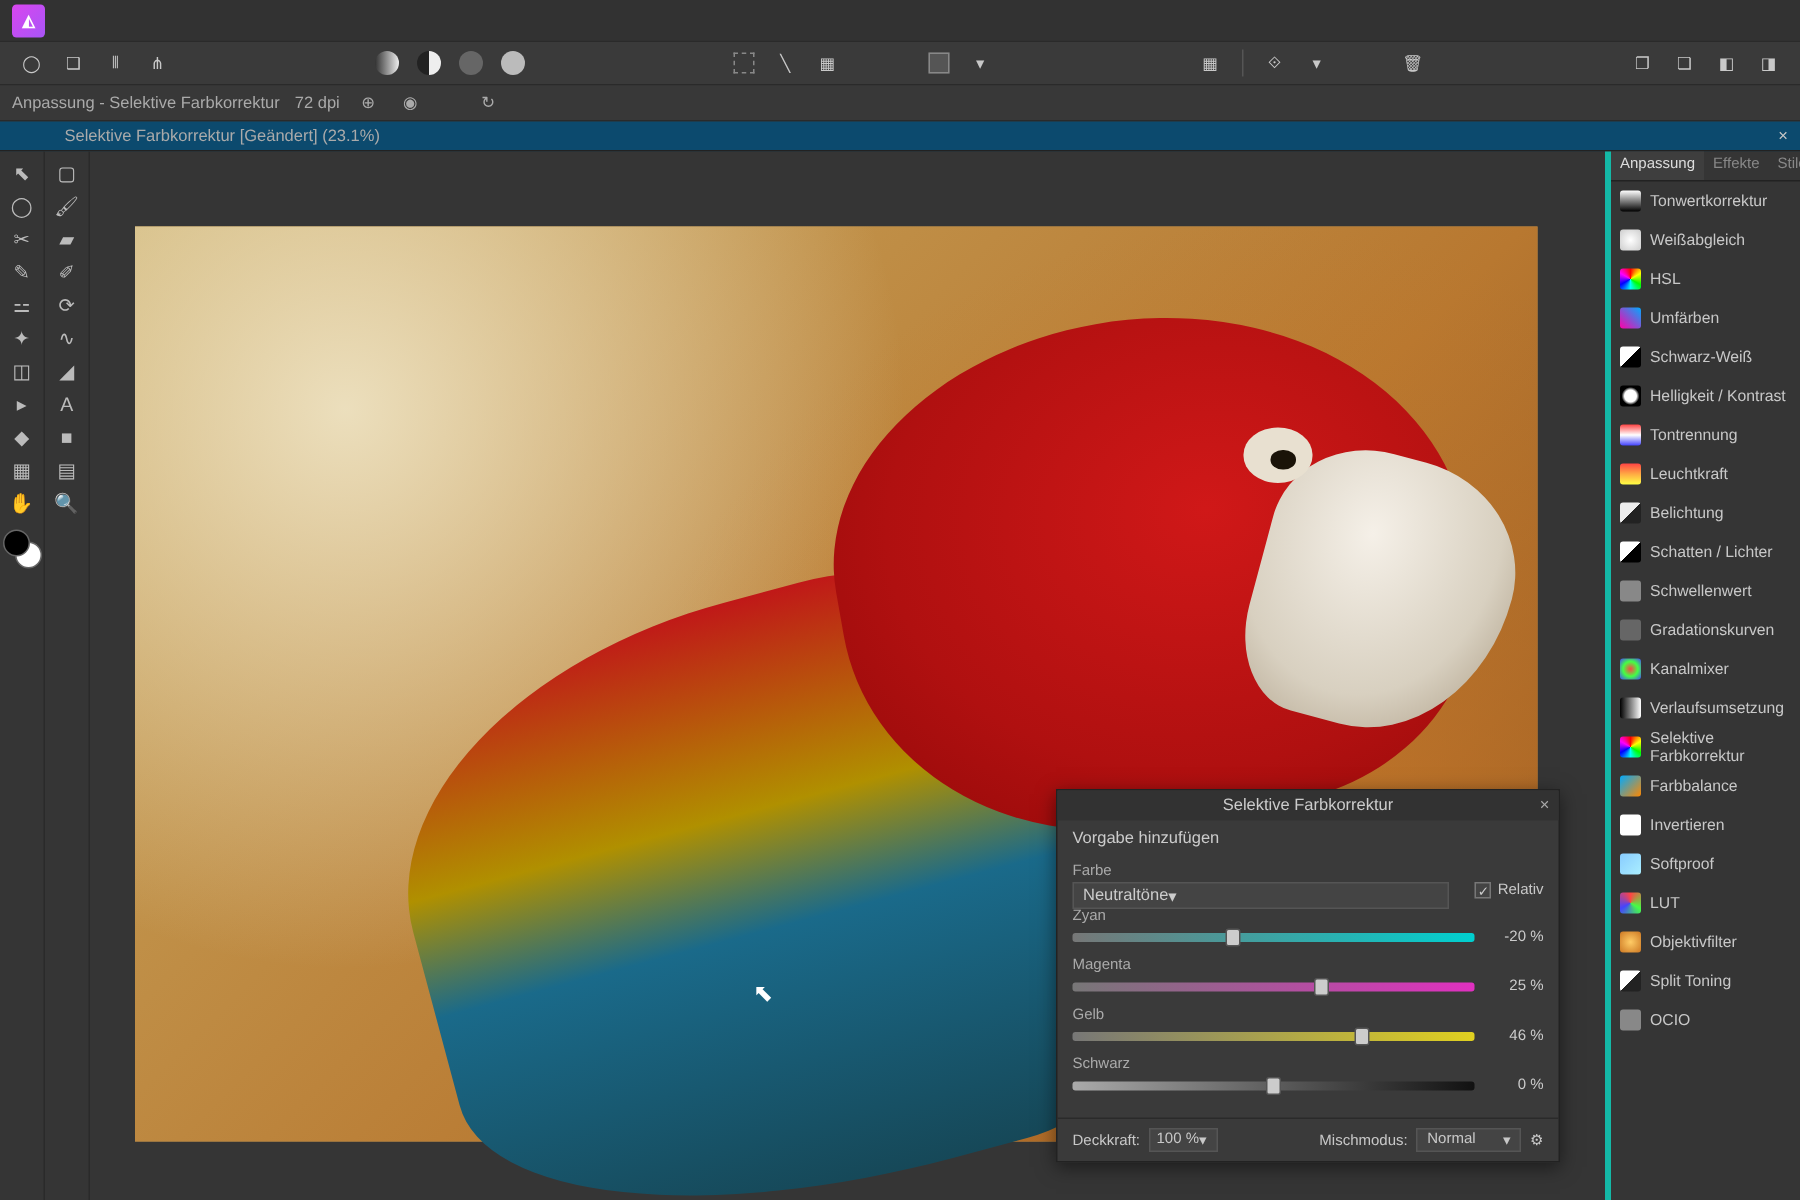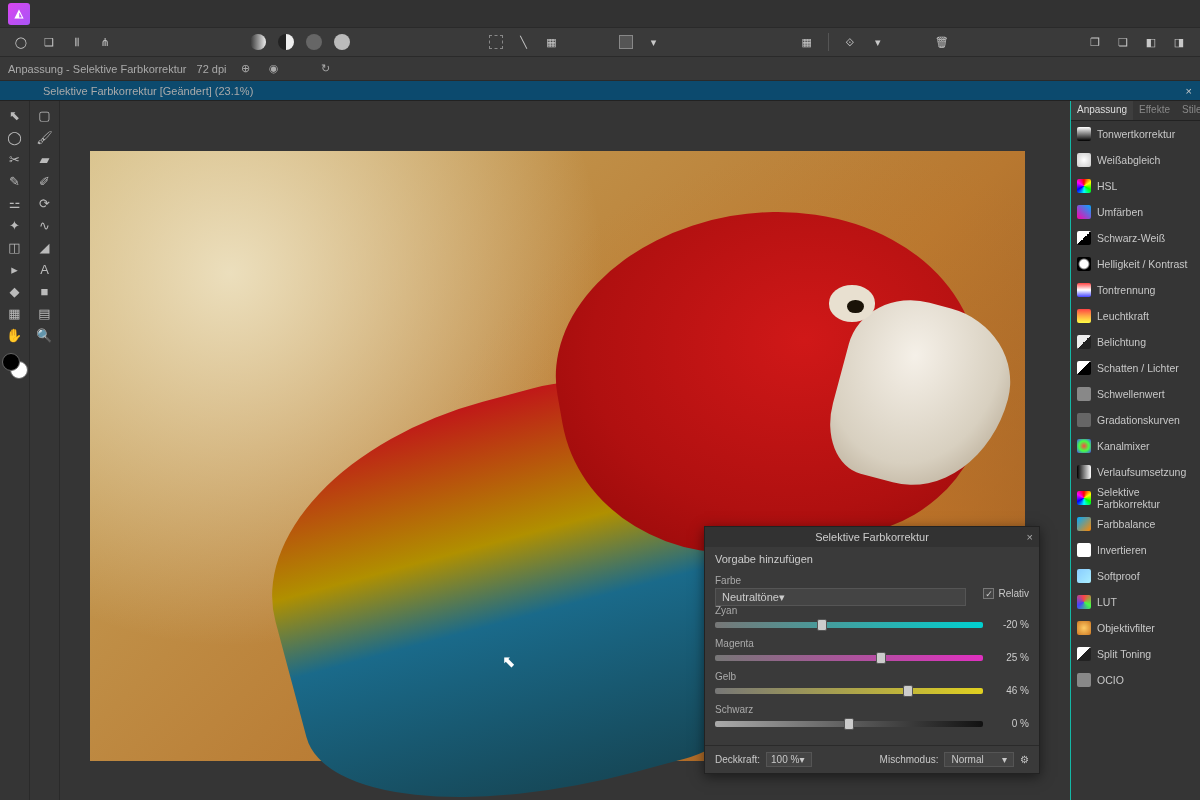--- a/index.html
+++ b/index.html
@@ -64,21 +64,21 @@
   border-radius: 60% 70% 80% 40% / 50% 60% 90% 50%;
   transform: rotate(15deg);
 }
 .eye { position:absolute; right:16%; top:22%; width:5%; height:6%; background:#e8e0d0; border-radius:50%; }
 .eye::after { content:""; position:absolute; left:40%; top:40%; width:35%; height:35%; background:#1a1308; border-radius:50%; }
 
 
 .cursor { position: absolute; left: 442px; top: 551px; color: #fff; font-size: 16px; pointer-events: none; z-index: 5; }
 
 
-.right-panel { width: 130px; background: #353535; border-left: 1px solid #14b8a6; display: flex; flex-direction: column; font-size: 11px; }
+.right-panel { width: 130px; background: #353535; border-left: 4px solid #14b8a6; display: flex; flex-direction: column; font-size: 11px; }
 .panel-tabs { height: 20px; display: flex; border-bottom: 1px solid #222; }
 .panel-tab { padding: 3px 6px; font-size: 10px; color: #888; cursor: pointer; }
 .panel-tab.active { color: #ddd; background: #3e3e3e; }
 .adj-list { flex: 1; overflow-y: auto; }
 .adj-item { height: 26px; display: flex; align-items: center; padding: 0 6px; gap: 6px; cursor: pointer; font-size: 10.5px; }
 .adj-icon { width: 14px; height: 14px; flex-shrink: 0; border-radius: 2px; }
 
 
 .dialog { position: absolute; left: 704px; top: 526px; width: 336px; background: #3a3a3a; border: 1px solid #222; box-shadow: 0 3px 12px rgba(0,0,0,.5); z-index: 10; font-size: 11px; }
 .dlg-title { height: 20px; background: #323232; display: flex; align-items: center; justify-content: center; position: relative; color: #ccc; }

